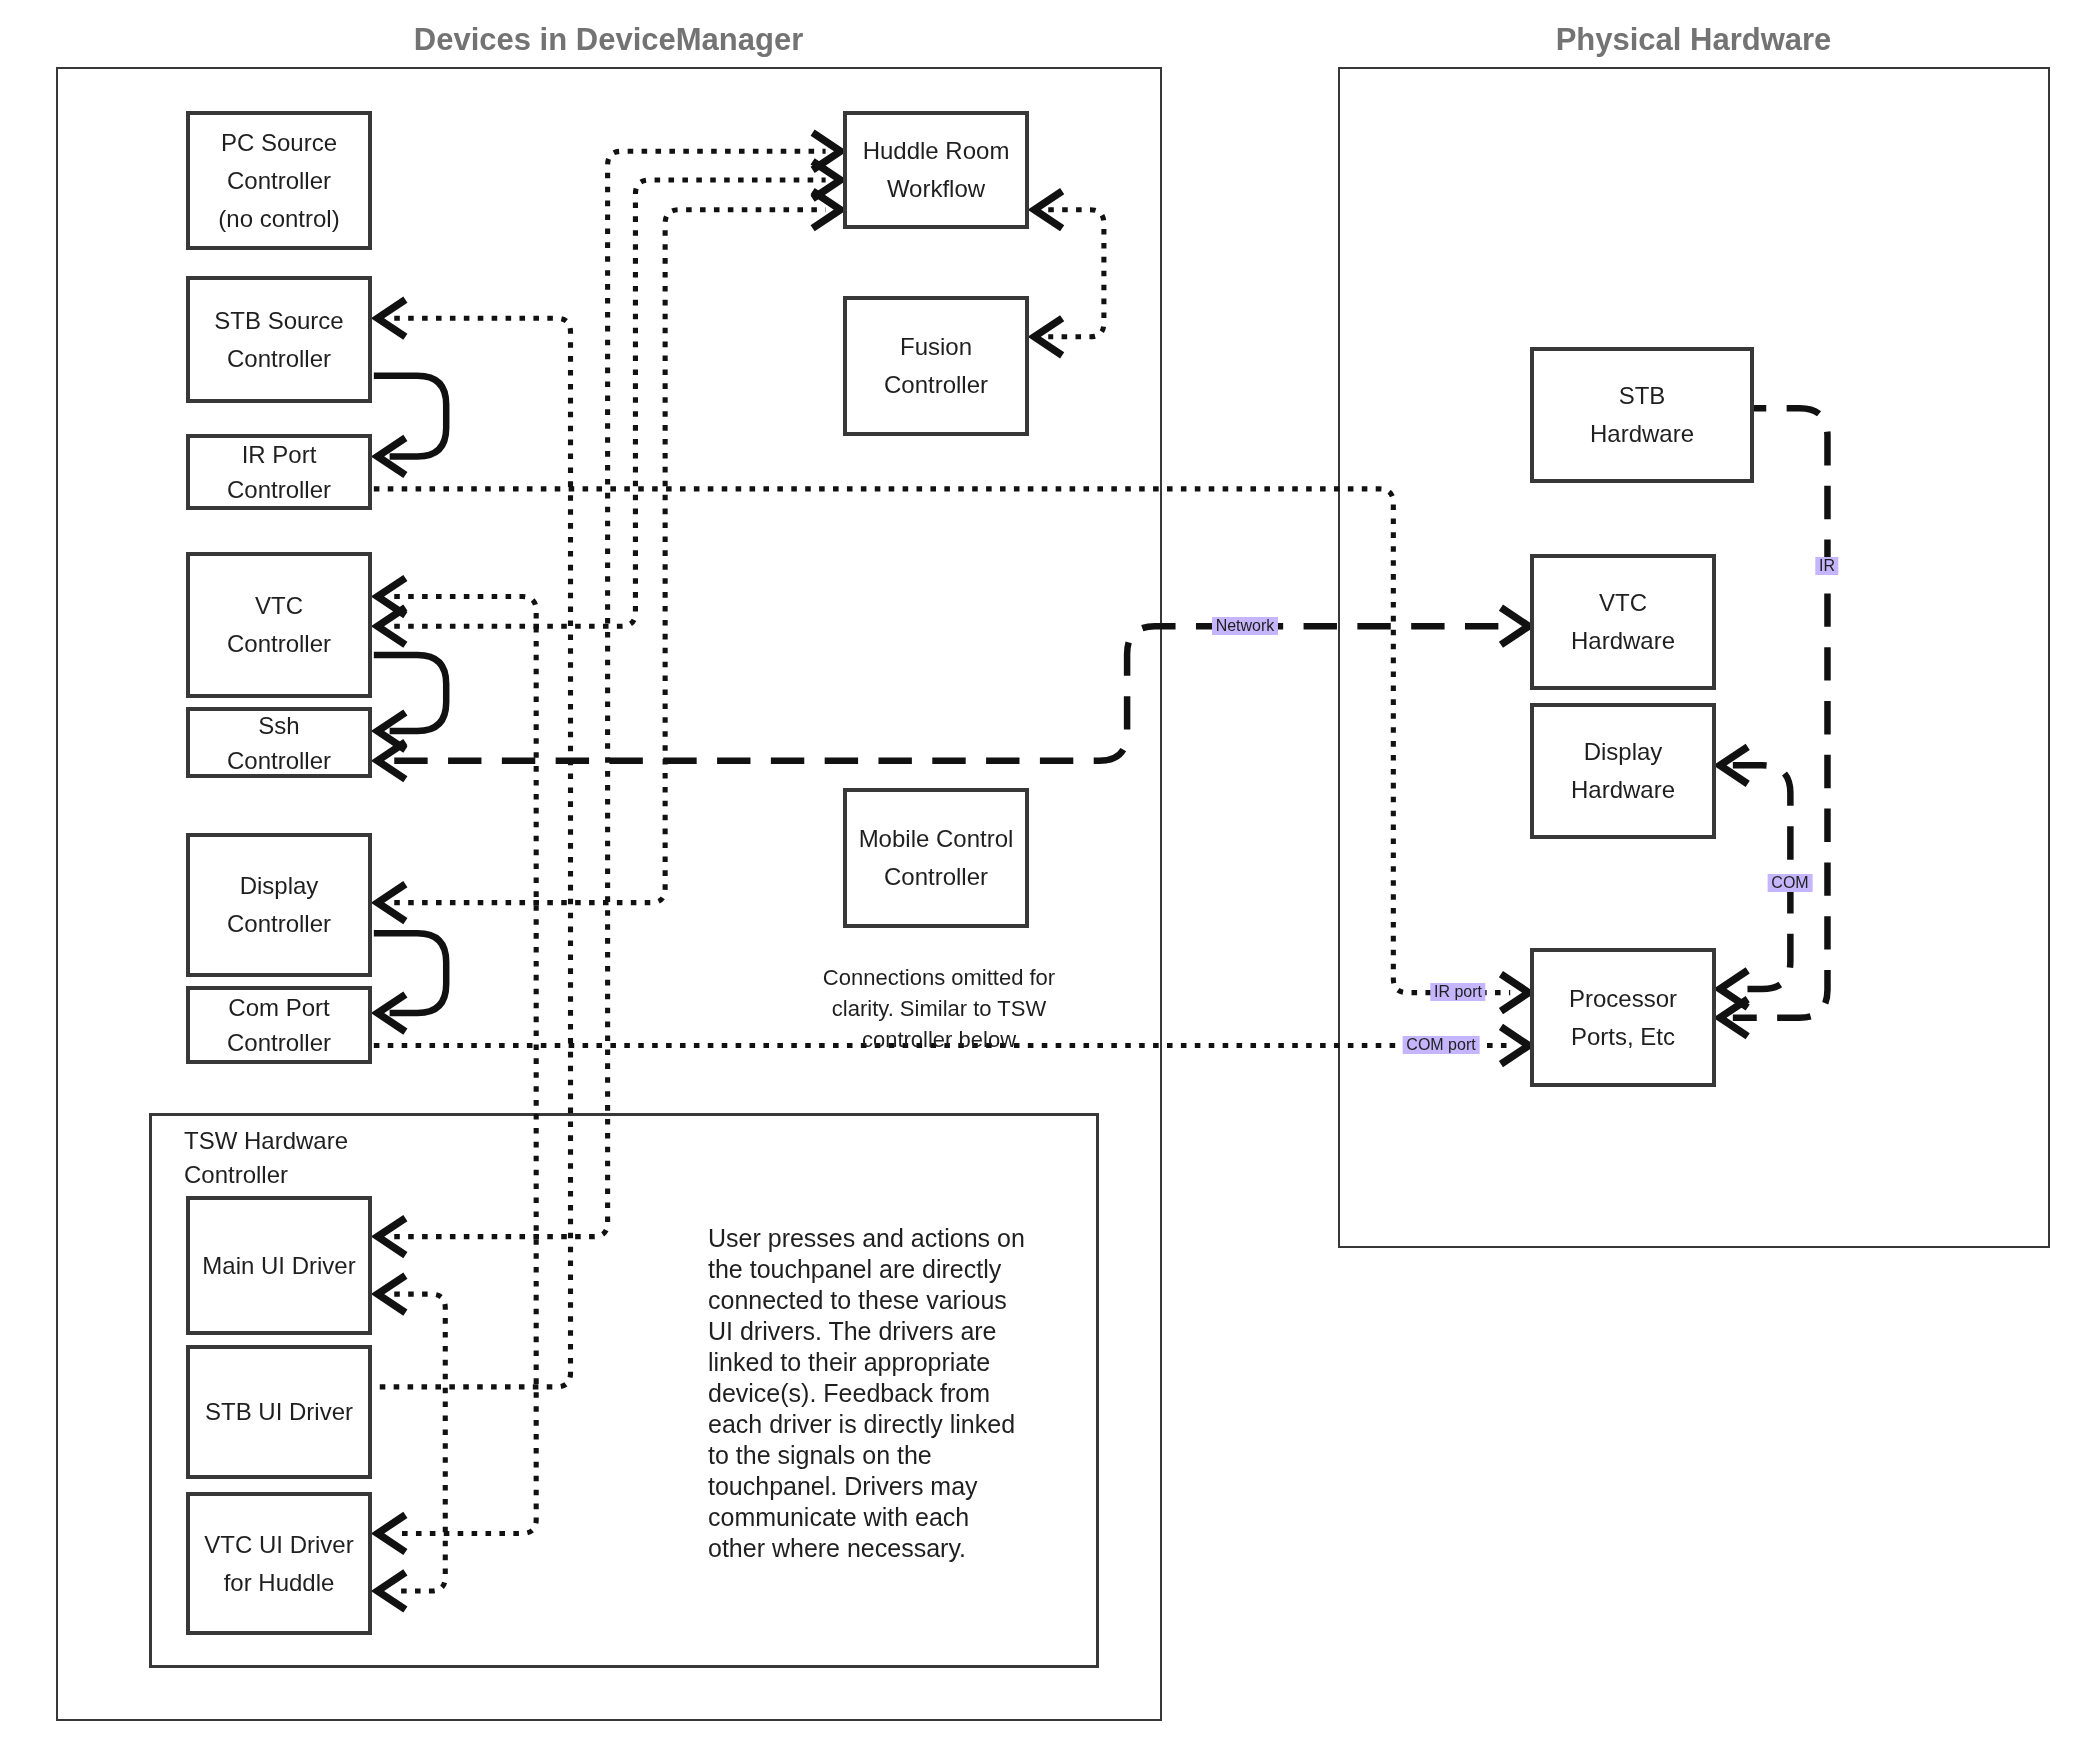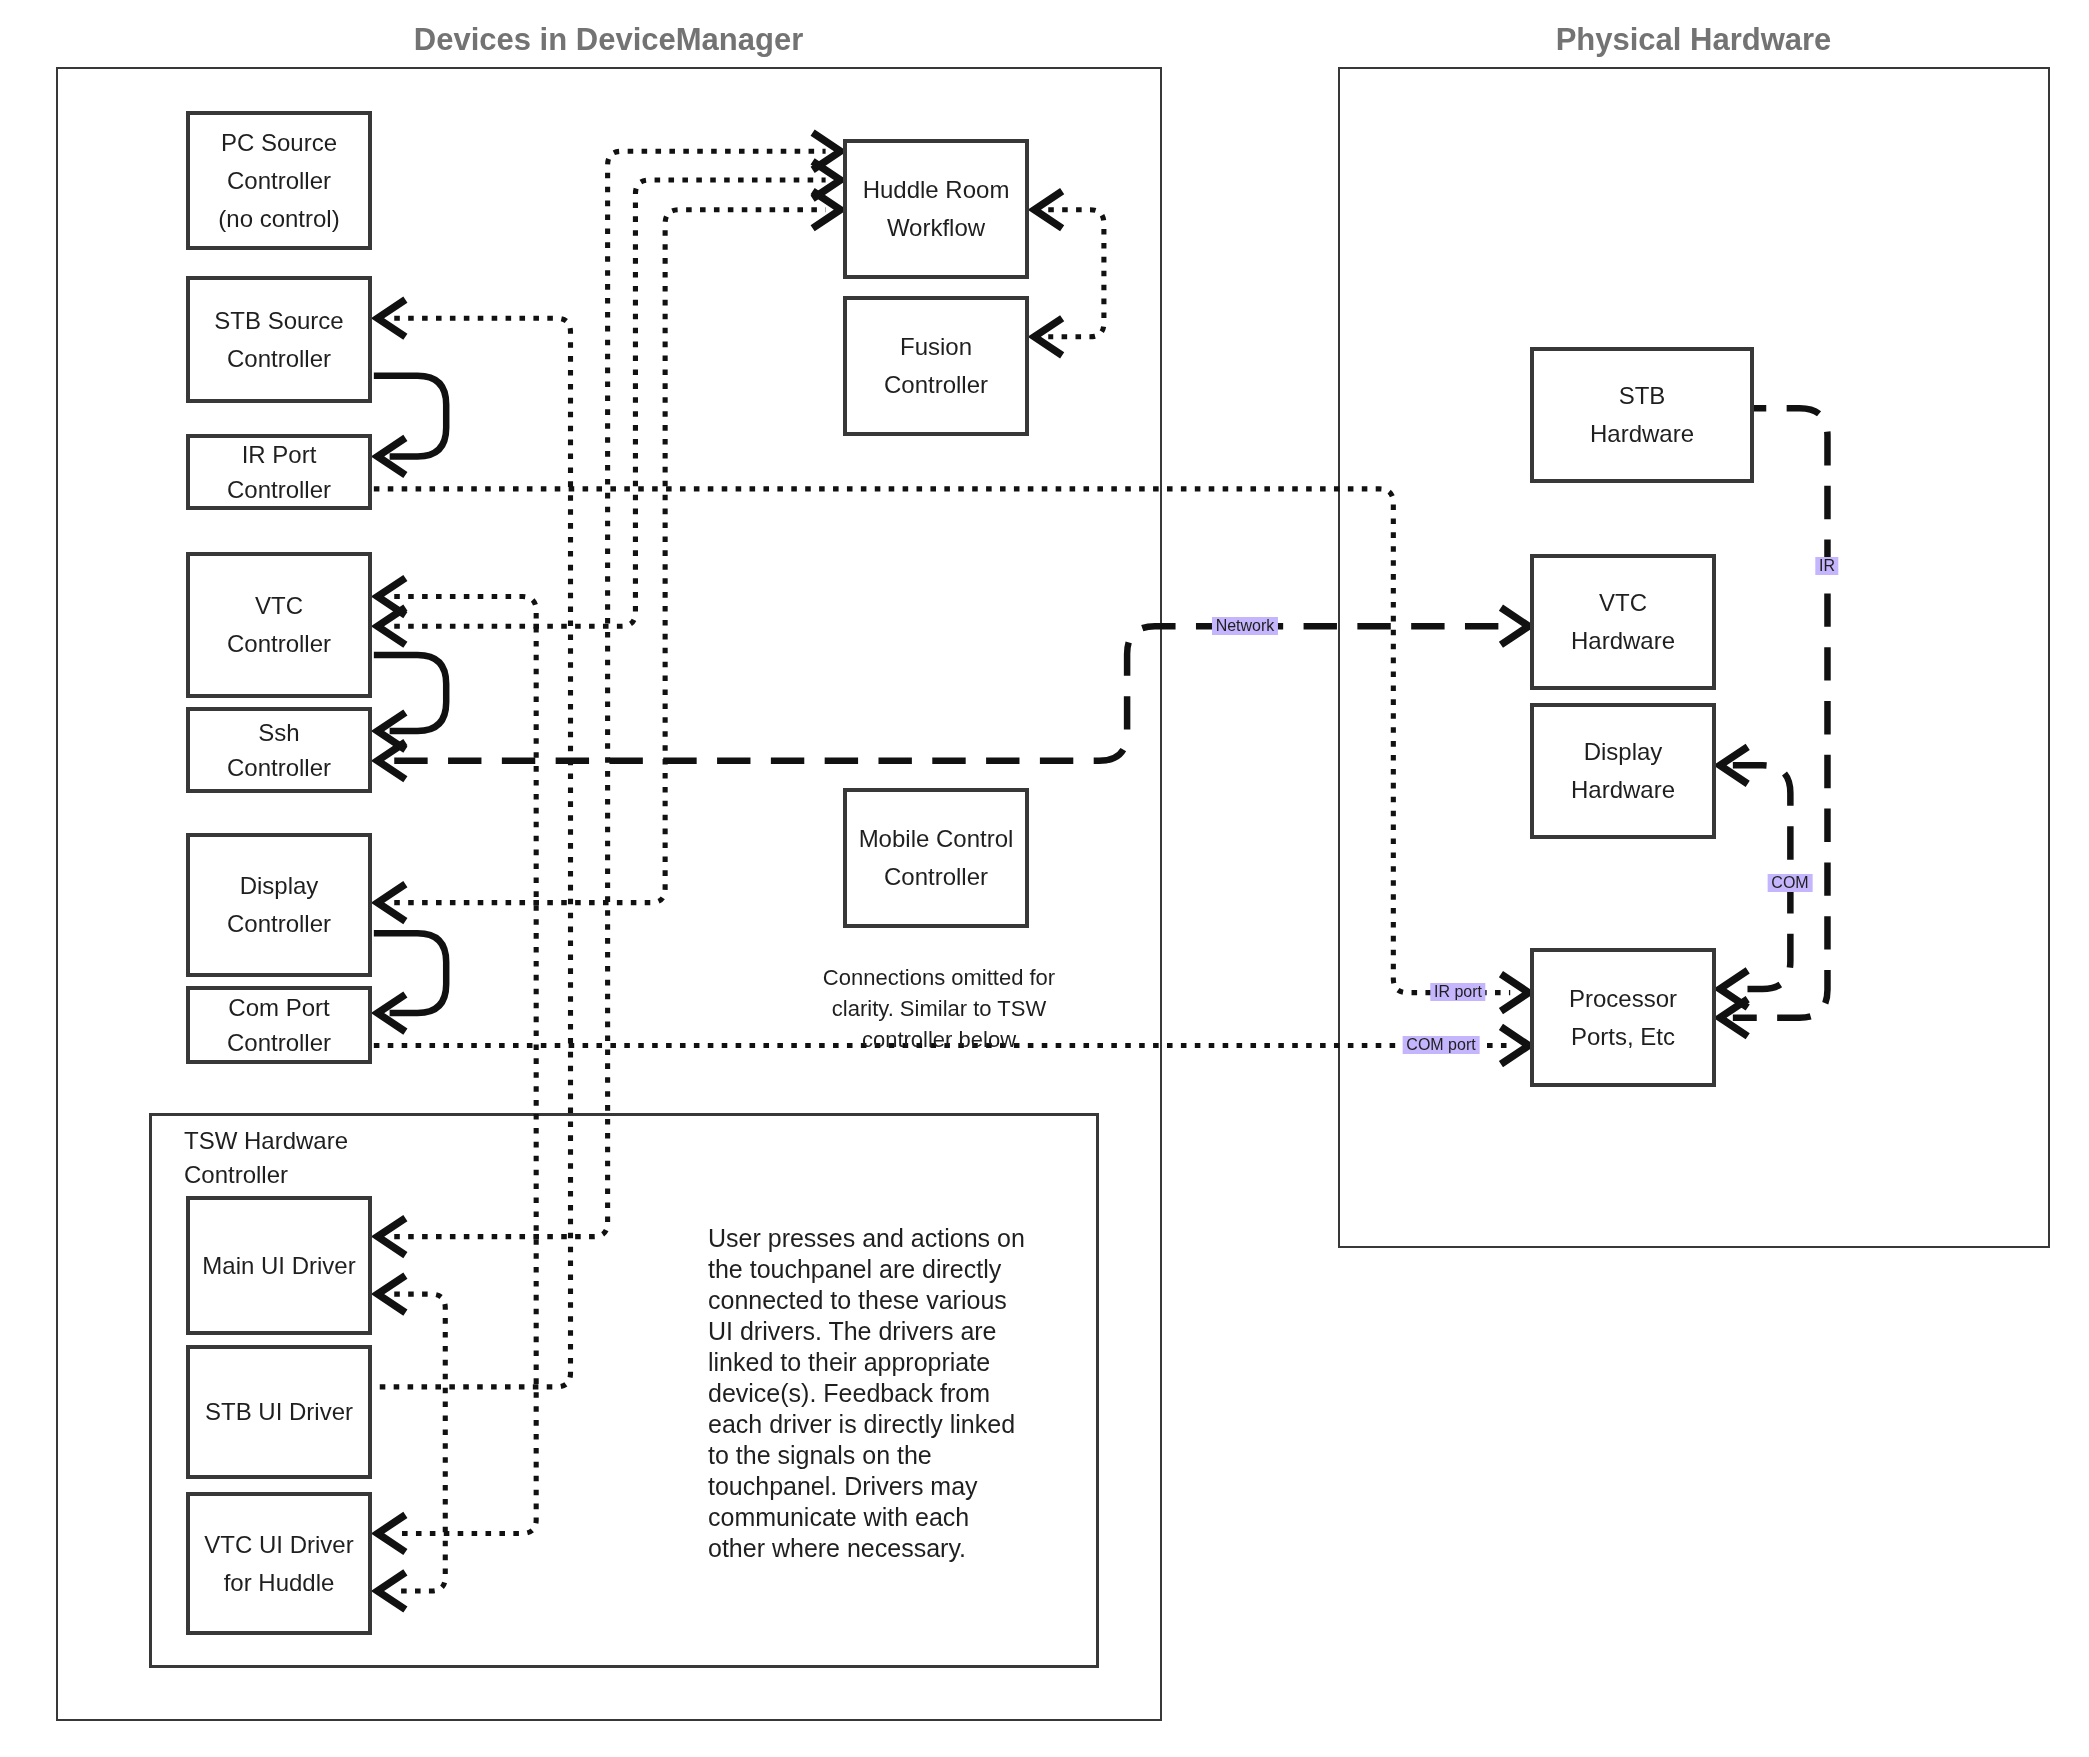--- a/index.html
+++ b/index.html
@@ -138,28 +138,28 @@
 
   <div class="box" style="left:186px;top:111px;width:186px;height:139px;">PC Source
 Controller
 (no control)</div>
   <div class="box" style="left:186px;top:276px;width:186px;height:127px;">STB Source
 Controller</div>
   <div class="box small" style="left:186px;top:434px;width:186px;height:76px;">IR Port
 Controller</div>
   <div class="box" style="left:186px;top:552px;width:186px;height:146px;">VTC
 Controller</div>
-  <div class="box small" style="left:186px;top:707px;width:186px;height:86px;">Ssh
+  <div class="box small" style="left:186px;top:707px;width:186px;height:71px;">Ssh
 Controller</div>
   <div class="box" style="left:186px;top:833px;width:186px;height:144px;">Display
 Controller</div>
   <div class="box small" style="left:186px;top:986px;width:186px;height:78px;">Com Port
 Controller</div>
 
-  <div class="box" style="left:843px;top:111px;width:186px;height:140px;margin-top:28px;">Huddle Room
+  <div class="box" style="left:843px;top:111px;width:186px;height:118px;">Huddle Room
 Workflow</div>
   <div class="box" style="left:843px;top:296px;width:186px;height:140px;">Fusion
 Controller</div>
   <div class="box" style="left:843px;top:788px;width:186px;height:140px;">Mobile Control
 Controller</div>
   <div class="note" style="left:800px;top:937px;width:278px;margin-top:25px;">Connections omitted for
 clarity. Similar to TSW
 controller below</div>
 
   <div class="leftlabel" style="left:184px;top:1124px;width:278px;">TSW Hardware

